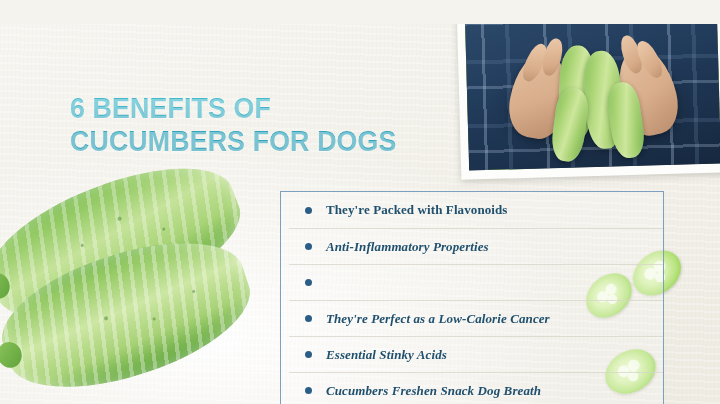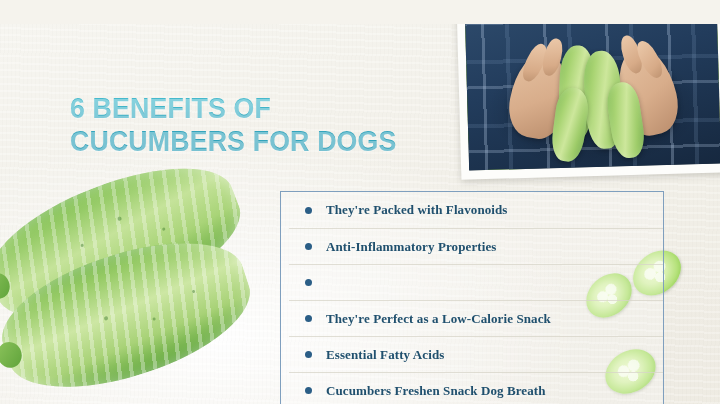--- a/index.html
+++ b/index.html
@@ -145,21 +145,21 @@
     border:1.4px solid #7f9fbe;
     background:rgba(255,255,255,0.22);
     box-sizing:border-box;
     padding-left:8px;
   }
   #panel-inner{position:relative;width:100%;height:100%;}
   .row{
     position:relative;height:36px;display:flex;align-items:center;
     box-sizing:border-box;padding-left:16px;
   }
-  .row + .row{border-top:1px solid rgba(215,212,200,.75);}
+  .row + .row{border-top:1px solid rgba(215,212,200,.75);font-style:italic;}
   .bullet{
     width:7px;height:7px;border-radius:50%;flex:0 0 auto;
     background:#2b5e86;margin-right:14px;
     box-shadow:0 0 0 .5px rgba(255,255,255,.5);
   }
   .row-label{
     font-family:"Liberation Serif",serif;
     font-weight:700;font-size:13px;letter-spacing:.1px;
     color:#20506e;white-space:nowrap;
   }
@@ -241,25 +241,25 @@
       </div>
       <div class="row">
         <span class="bullet"></span>
         <span class="row-label">Anti-Inflammatory Properties</span>
       </div>
       <div class="row">
         <span class="bullet"></span>
       </div>
       <div class="row">
         <span class="bullet"></span>
-        <span class="row-label">They're Perfect as a Low-Calorie Snack</span>
-      </div>
-      <div class="row">
-        <span class="bullet"></span>
-        <span class="row-label">Essential Fatty Acids</span>
+        <span class="row-label">They're Perfect as a Low-Calorie Cancer</span>
+      </div>
+      <div class="row">
+        <span class="bullet"></span>
+        <span class="row-label">Essential Stinky Acids</span>
       </div>
       <div class="row">
         <span class="bullet"></span>
         <span class="row-label">Cucumbers Freshen Snack Dog Breath</span>
       </div>
 
     </div>
     <div id="panel-baseline"></div>
   </div>
 

